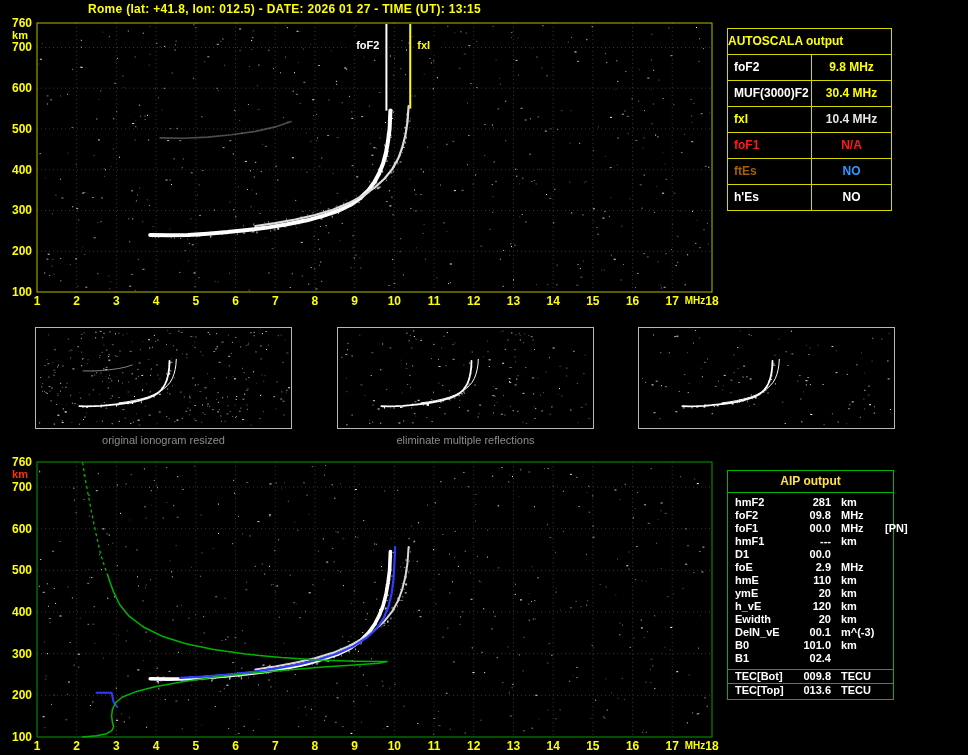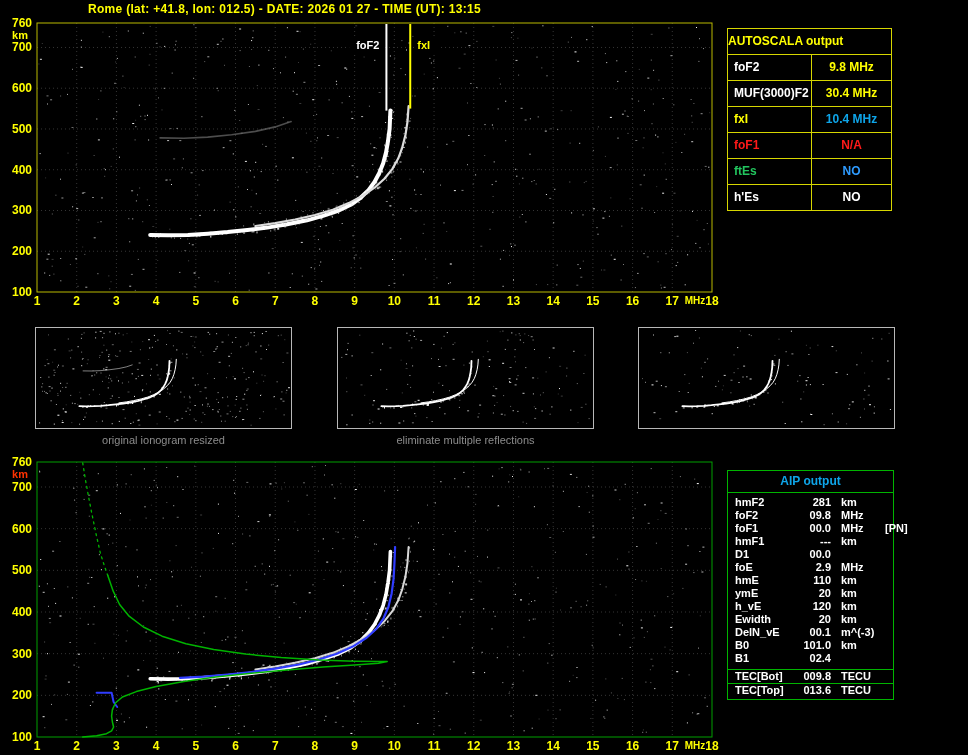--- a/index.html
+++ b/index.html
@@ -26,21 +26,21 @@
   .as-row{display:flex;height:25px;line-height:25px;font-size:12px;
           font-weight:bold;border-bottom:1px solid #d6d600;}
   .as-row:last-child{border-bottom:none;}
   .as-label{flex:0 0 77px;padding-left:6px;border-right:1px solid #d6d600;}
   .as-value{flex:1;text-align:center;}
 
   .aip-table{position:absolute;left:727px;top:470px;width:165px;
              border:1px solid #00b400;background:#000;color:#fff;
              font-size:11px;font-weight:bold;}
   .aip-header{height:21px;line-height:21px;text-align:center;font-size:12px;
-              color:#0ea5e9;border-bottom:1px solid #00b400;}
+              color:#fde047;border-bottom:1px solid #00b400;}
   #aip-rows{padding:3px 0 2px 0;}
   .aip-row{display:flex;height:13px;line-height:13px;align-items:center;}
   .aip-name{flex:0 0 60px;padding-left:7px;}
   .aip-value{flex:0 0 36px;text-align:right;}
   .aip-unit{flex:0 0 42px;padding-left:10px;}
   .aip-extra{flex:1;padding-left:2px;}
   .aip-tec{border-top:1px solid #00b400;}
   .aip-tec-first{margin-top:4px;justify-content:flex-end;}
 </style>
 </head>
@@ -860,28 +860,28 @@
         <div class="as-row">
           <div class="as-label" style="color: rgb(255, 255, 255);">foF2</div>
           <div class="as-value" style="color: rgb(255, 255, 0);">9.8 MHz</div>
         </div>
         <div class="as-row">
           <div class="as-label" style="color: rgb(255, 255, 255);">MUF(3000)F2</div>
           <div class="as-value" style="color: rgb(255, 255, 0);">30.4 MHz</div>
         </div>
         <div class="as-row">
           <div class="as-label" style="color: rgb(255, 255, 0);">fxI</div>
-          <div class="as-value" style="color: #0ea5e9;">10.4 MHz</div>
+          <div class="as-value" style="color: #e5e5e5;">10.4 MHz</div>
         </div>
         <div class="as-row">
           <div class="as-label" style="color: rgb(255, 26, 26);">foF1</div>
           <div class="as-value" style="color: rgb(255, 26, 26);">N/A</div>
         </div>
         <div class="as-row">
-          <div class="as-label" style="color: #22c55e;">ftEs</div>
+          <div class="as-label" style="color: #a16207;">ftEs</div>
           <div class="as-value" style="color: rgb(46, 155, 255);">NO</div>
         </div>
         <div class="as-row">
           <div class="as-label" style="color: rgb(255, 255, 255);">h'Es</div>
           <div class="as-value" style="color: rgb(255, 255, 255);">NO</div>
         </div>
       </div>
   </div>
 
   <div class="thumb" id="thumb-box-0">

